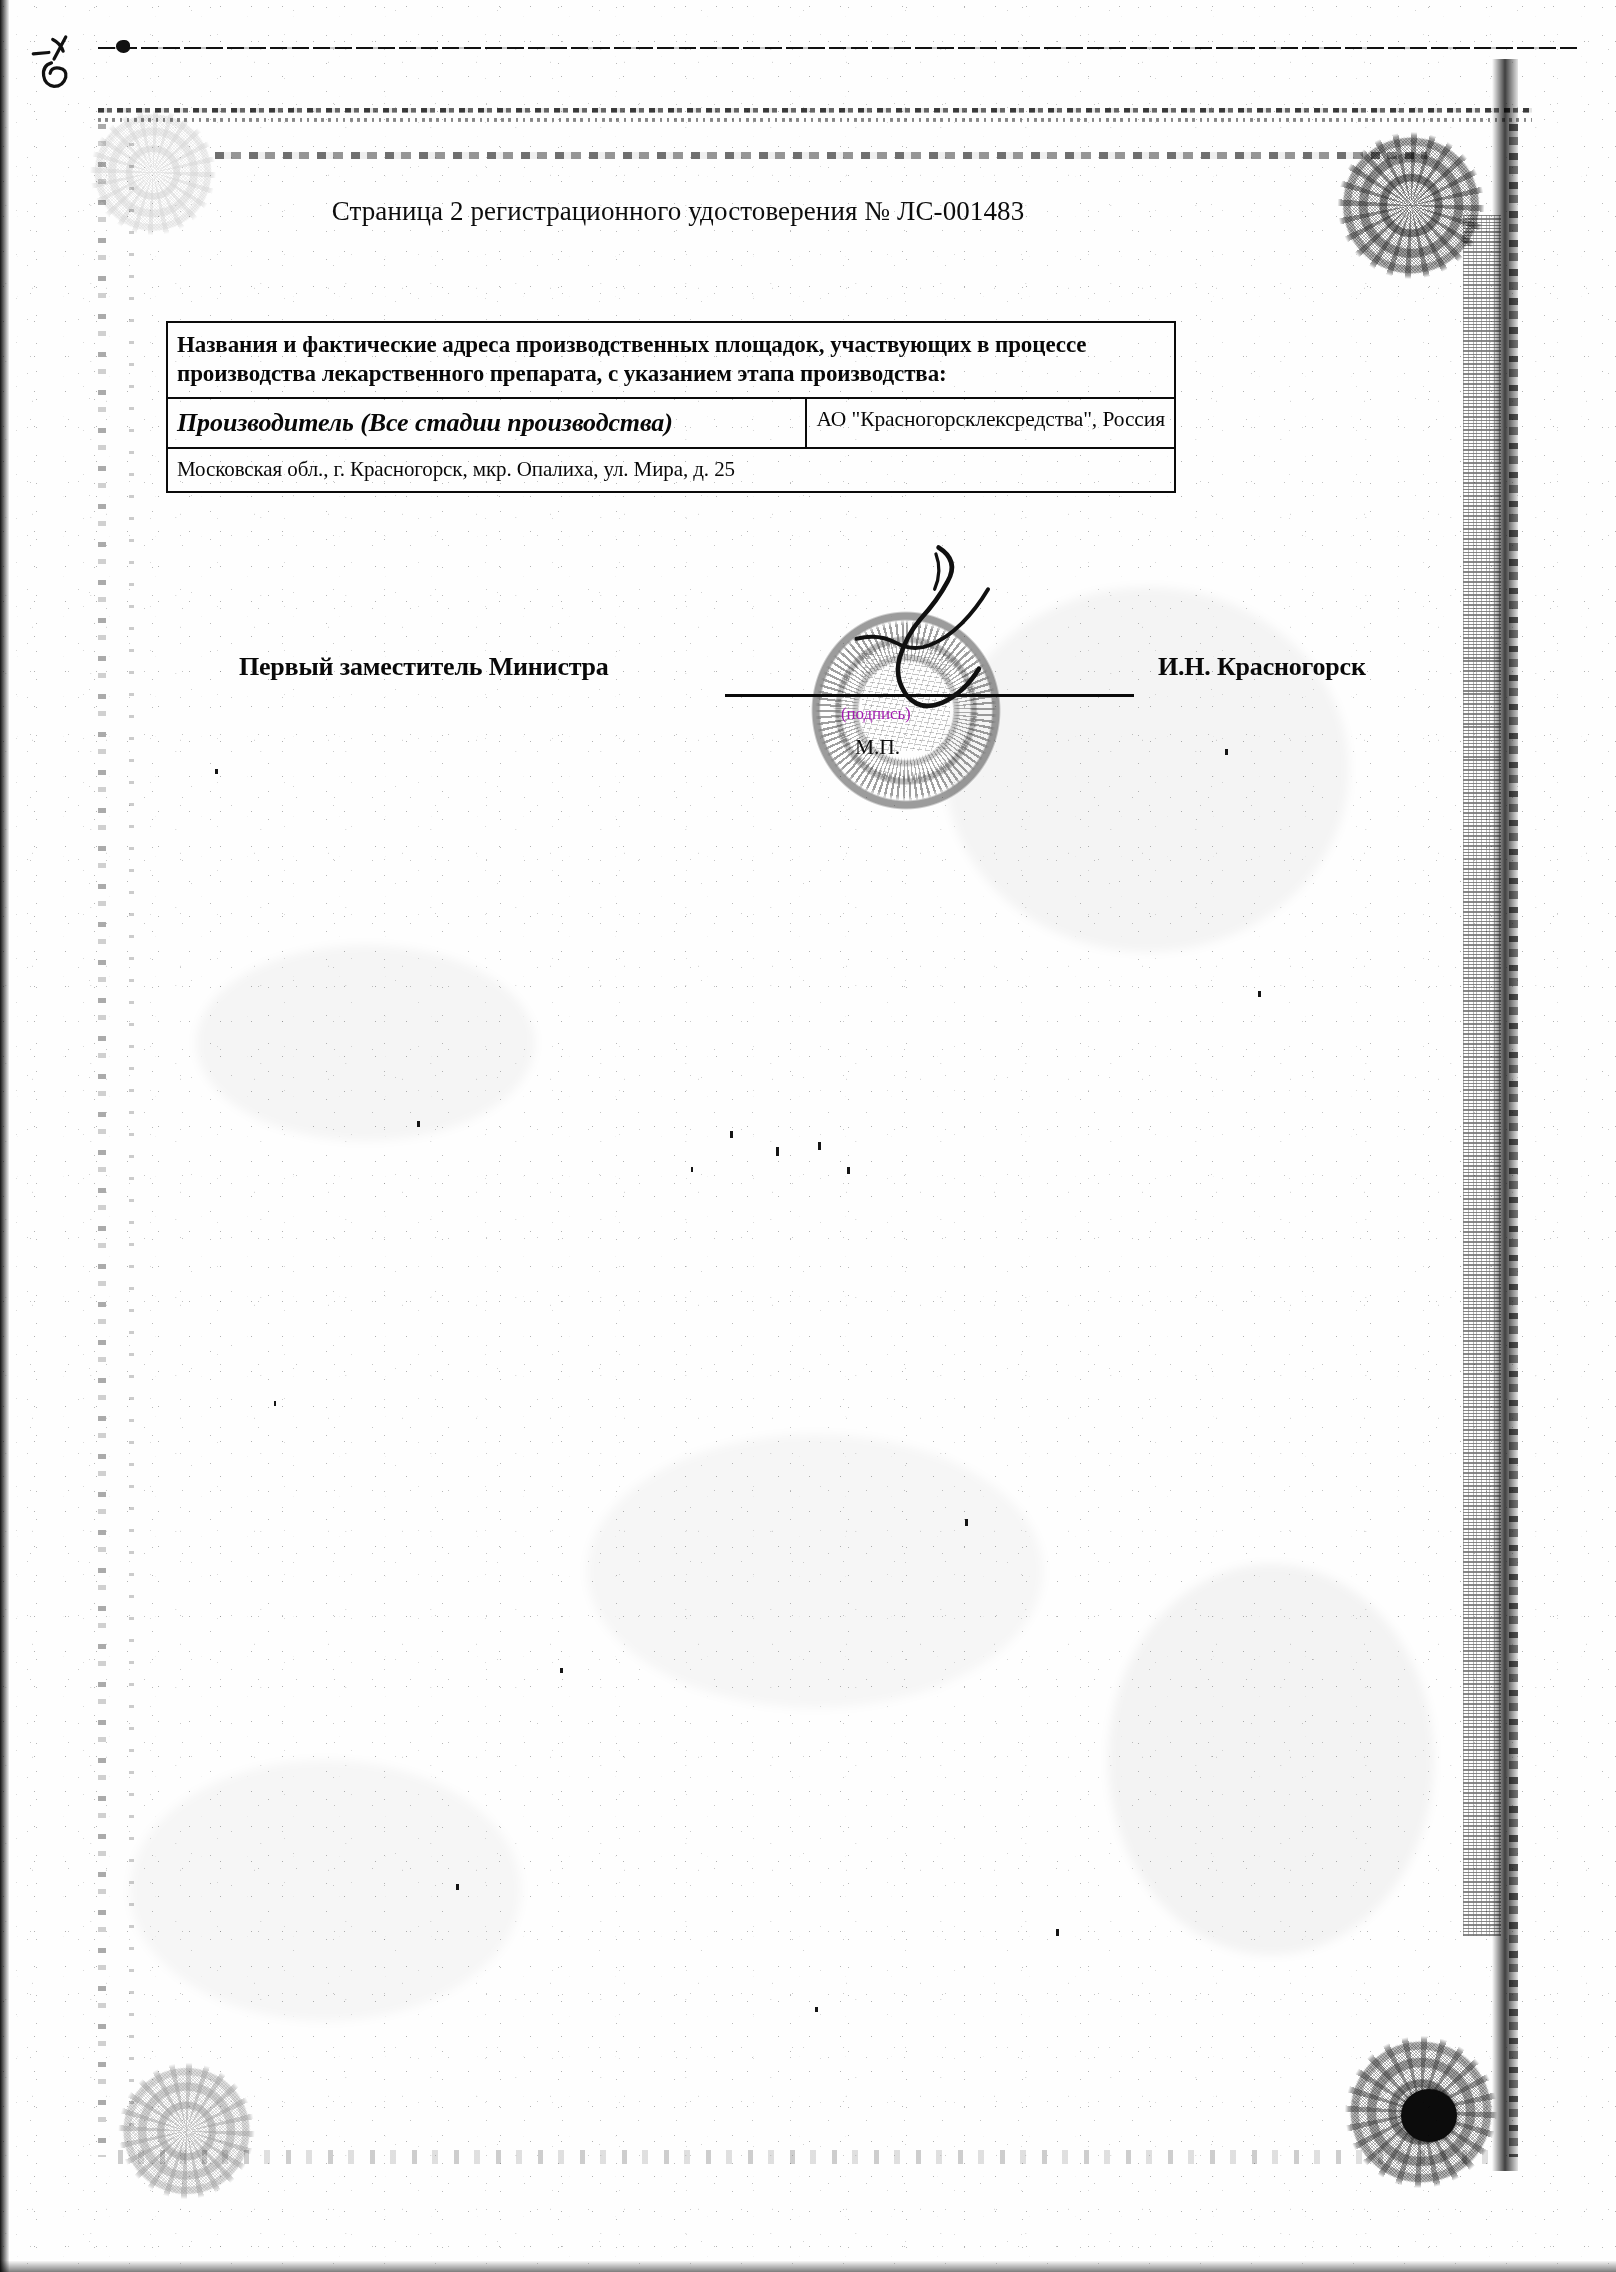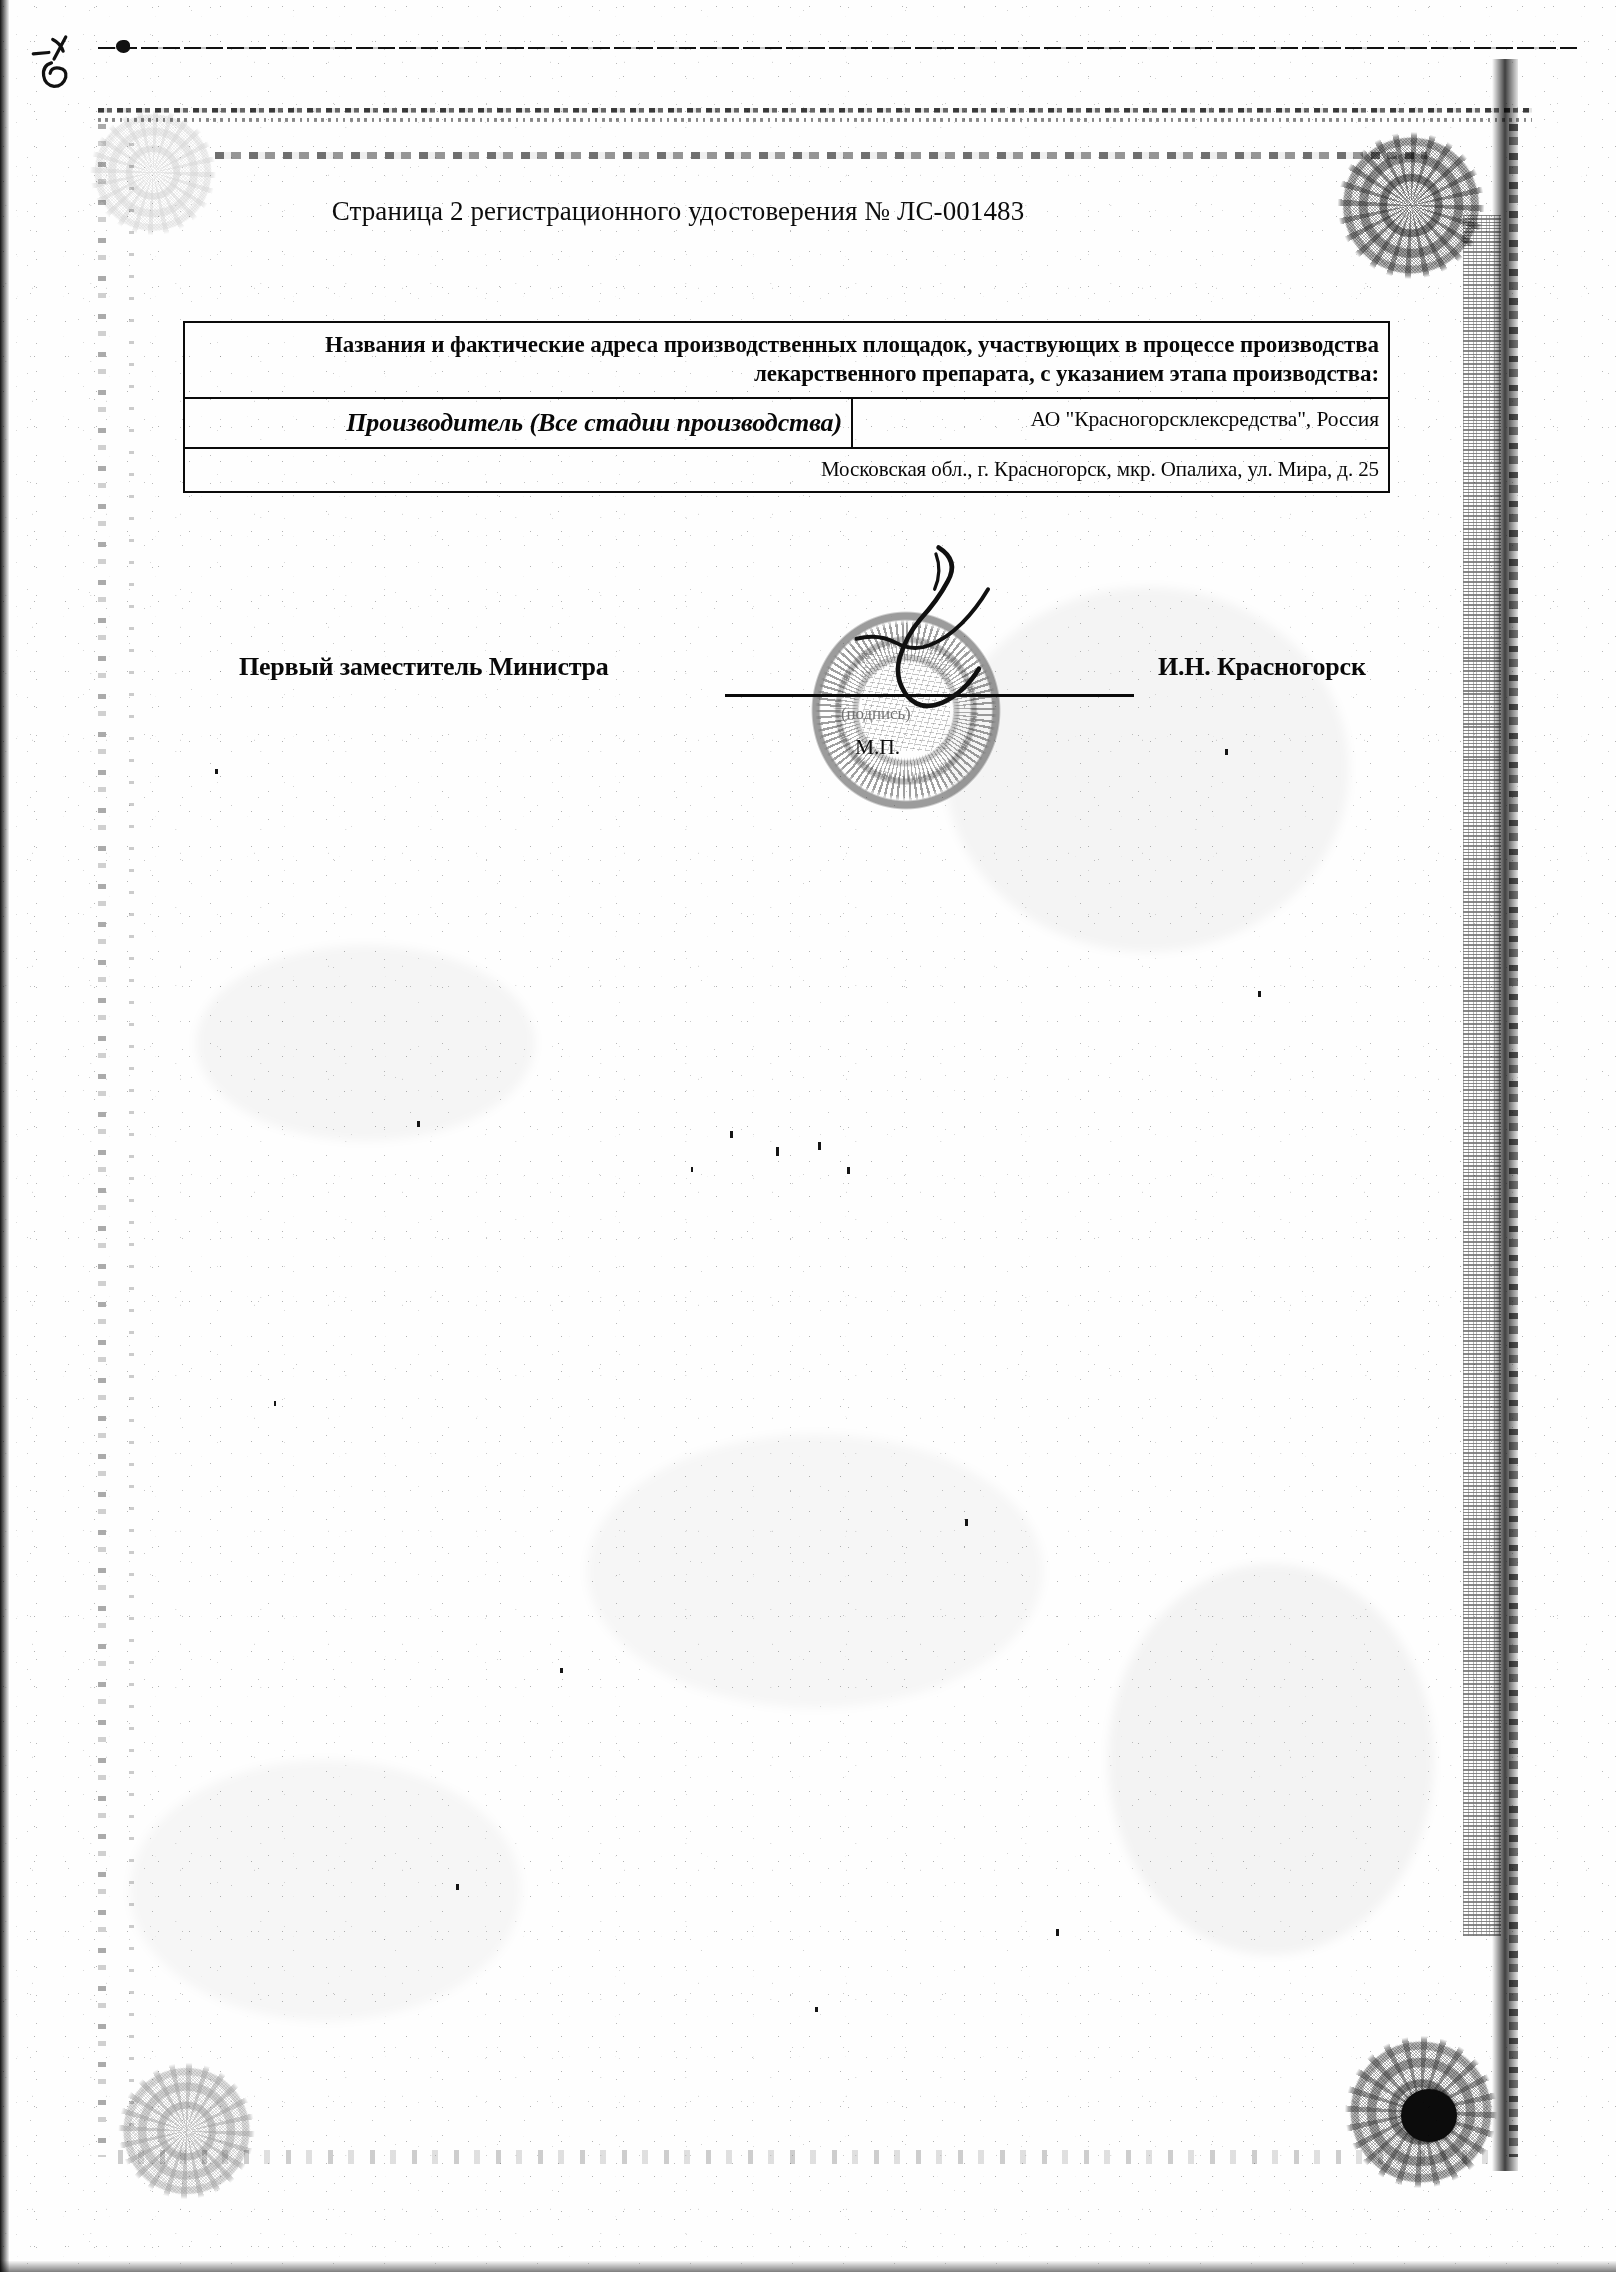--- a/index.html
+++ b/index.html
@@ -156,24 +156,23 @@
 
   
   .page-header{
     position:absolute; left:0; top:196px; width:1356px; text-align:center; z-index:10;
     font-size:27px; letter-spacing:0.1px; color:#0d0d0d;
     font-family:"Liberation Serif", serif;
   }
 
   
   .cert-table{
-    position:absolute; left:183px; top:321px; width:1207px; z-index:12;
+    position:absolute; left:166px; top:321px; width:1010px; z-index:12;
     border-collapse:collapse;
     color:#080808;
-    text-align:right;
   }
   .cert-table td{
     border:2px solid #0a0a0a;
     padding:6.5px 9px 7.8px 9px;
     vertical-align:top;
     line-height:1.30;
   }
   .th-cell{
     font-weight:bold; font-size:23px; letter-spacing:-0.1px;
   }
@@ -195,21 +194,21 @@
     letter-spacing:-0.2px; white-space:nowrap;
   }
   .sig-line{
     position:absolute; left:717px; top:42px; width:409px; height:2.6px; background:#0a0a0a;
   }
   .sig-name{
     position:absolute; left:1150px; top:0; font-weight:bold; font-size:26px; color:#090909;
     letter-spacing:-0.2px; white-space:nowrap;
   }
   .sig-podpis{
-    position:absolute; left:833px; top:52px; font-size:17px; color:#737373; letter-spacing:-0.1px;text-align:right;
+    position:absolute; left:833px; top:52px; font-size:17px; color:#a21caf; letter-spacing:-0.1px;text-align:right;
   }
   .sig-mp{
     position:absolute; left:847px; top:83px; font-size:21.5px; color:#101010; letter-spacing:-0.1px;
   }
 
   
   .seal{
     position:absolute; left:769px; top:567px; width:274px; height:287px; z-index:13;
     opacity:.62; pointer-events:none;
   }

